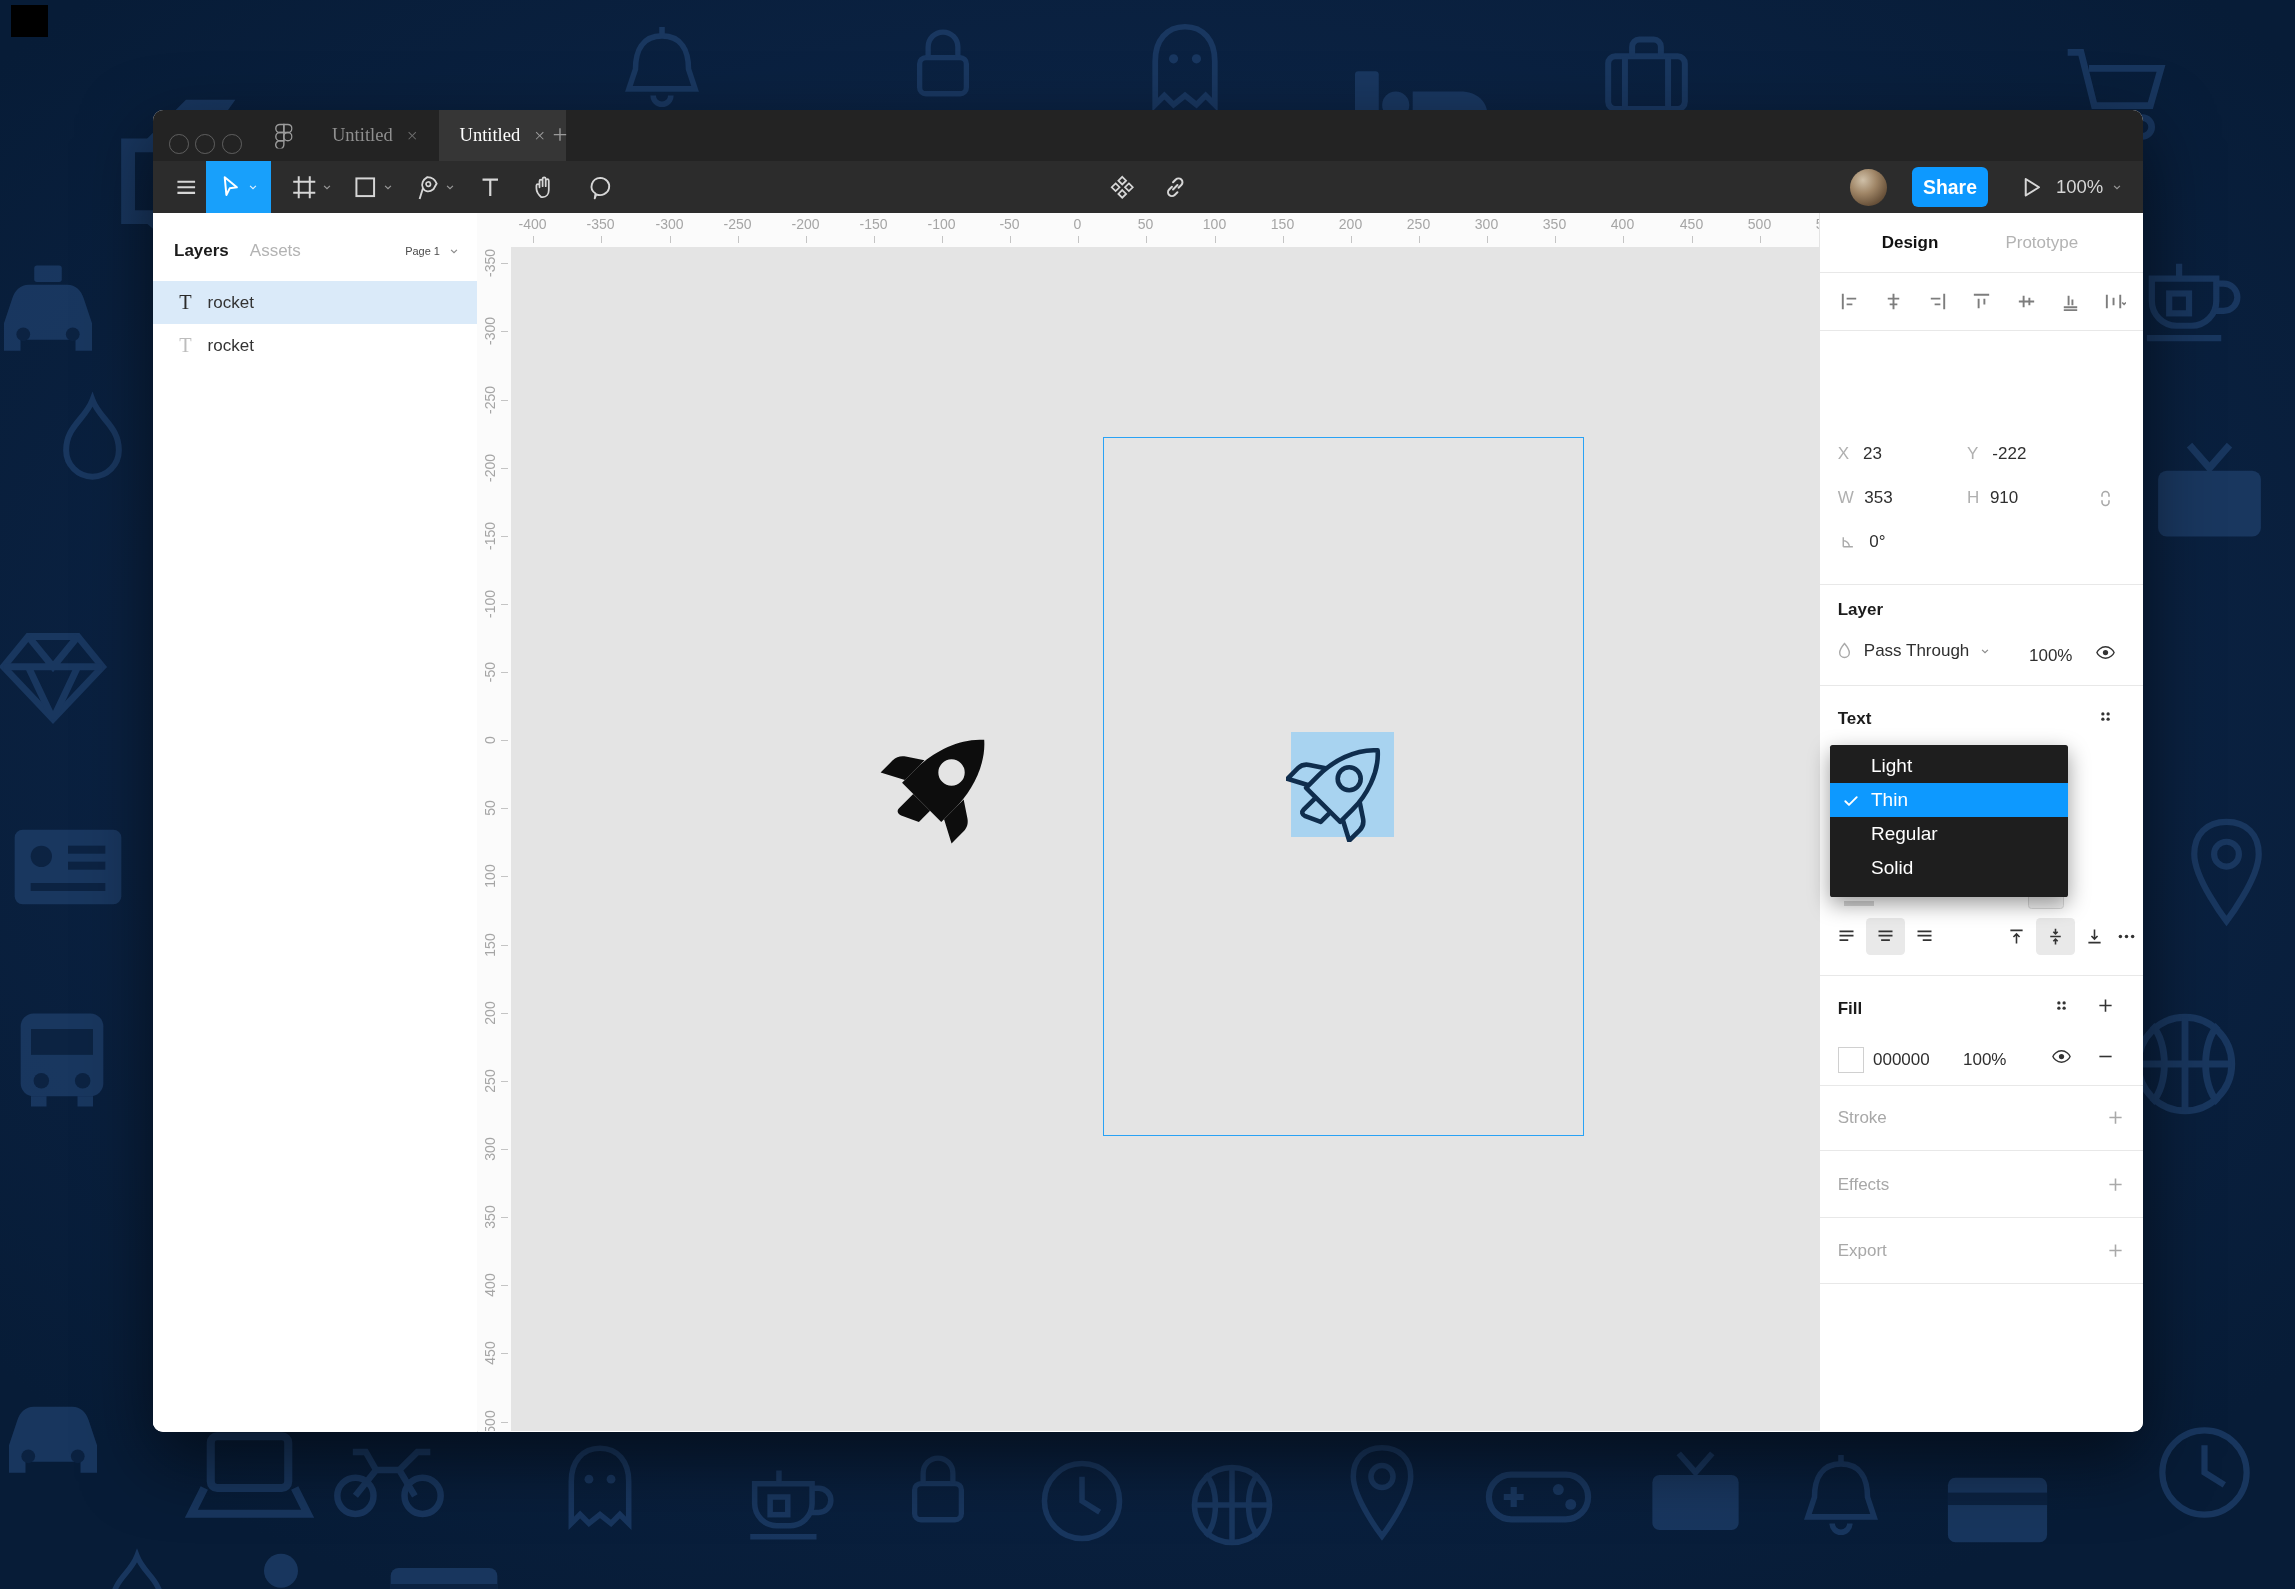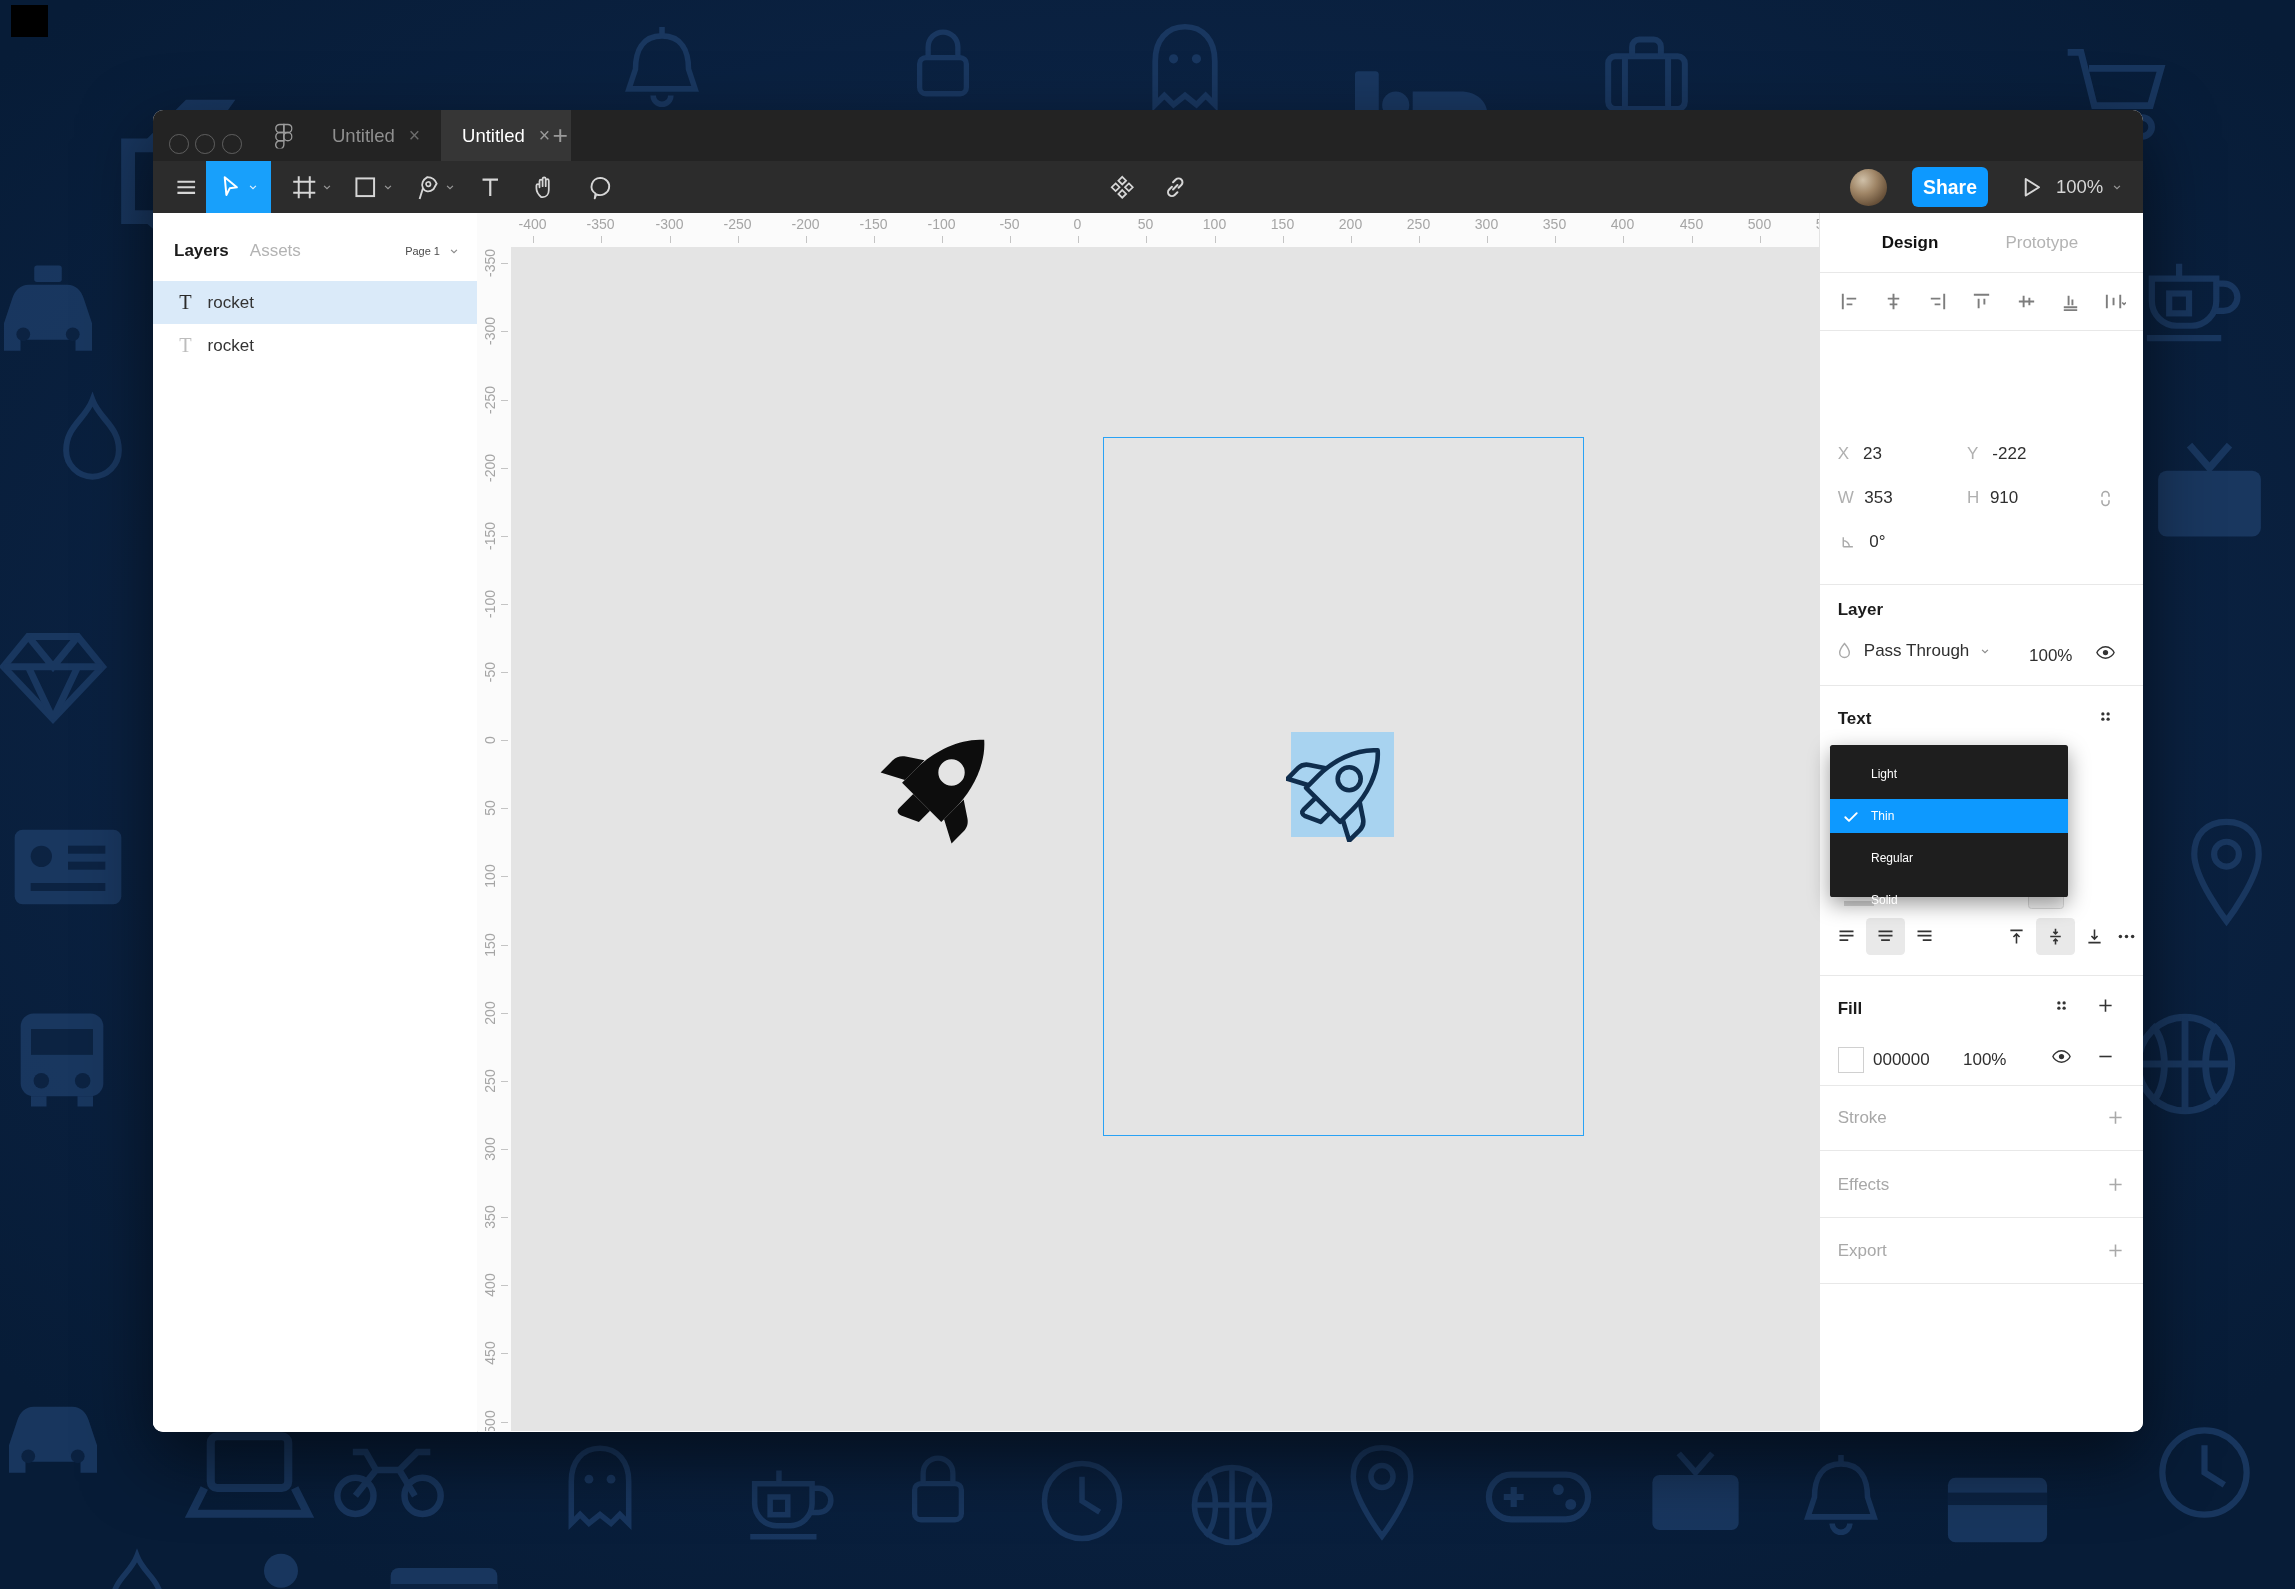--- a/index.html
+++ b/index.html
@@ -6,21 +6,21 @@
   #stage{position:relative;width:2295px;height:1589px;overflow:hidden;
     font-family:"Liberation Sans",sans-serif;
     background:radial-gradient(ellipse 1501px 1015px at 50% 45%, #112c52 0%, #0c2446 48%, #071c37 100%);}
   .bgi{position:absolute;pointer-events:none;}
   .bgi svg{display:block;width:100%;height:100%;}
   .corner-artifact{position:absolute;left:10.6px;top:5.3px;width:37px;height:32px;background:#000;}
 
   
   #win{position:absolute;left:153px;top:110px;width:1990px;height:1322px;border-radius:10.6px;
     overflow:hidden;box-shadow:0 26.5px 71px rgba(0,0,0,.55);background:#fff;}
-  #topbar{position:absolute;left:0;top:0;width:100%;height:51px;background:#232323;}
+  #topbar{position:absolute;left:0;top:0;width:100%;height:51px;background:#232323;font-family:Liberation Serif, serif;}
   .tlight{position:absolute;top:24px;width:17.7px;height:17.7px;border-radius:50%;border:1.8px solid #5f5f5f;}
   #figma-logo{position:absolute;left:122px;top:13.2px;width:17.7px;height:25.6px;color:#9a9a9a;}
   #tabs{position:absolute;left:158px;top:0;height:51px;display:flex;}
   .tab{height:51px;display:flex;align-items:center;gap:14px;padding:0 21px;font-size:18.5px;color:#8f8f8f;}
   .tab.active{background:#363636;color:#fff;}
   .tab .x{font-size:19.4px;color:#6c6c6c;}
   .tab.active .x{color:#9a9a9a;}
   #newtab{position:absolute;left:387px;top:0;height:51px;display:flex;align-items:center;
     font-size:26.5px;color:#9a9a9a;padding:0 12.4px;font-weight:300;}
 
@@ -98,21 +98,21 @@
   .sicon{width:21px;height:21px;color:#333;}
   .gicon{width:21px;height:21px;color:#a9a9a9;}
   .tile{display:flex;align-items:center;justify-content:center;width:39px;height:37px;border-radius:4.4px;}
   .tile.on{background:#e9e9e9;}
   #fill-swatch{position:absolute;left:17.7px;top:834px;width:24px;height:24px;border:0.9px solid #d0d0d0;}
   .empty-label{color:#a8a8a8;font-size:17px;}
 
   
   #weight-dd{position:absolute;left:1677px;top:532px;width:238px;height:152px;background:#1e1e1e;
     border-radius:2.6px;box-shadow:0 7px 21px rgba(0,0,0,.4);padding-top:4.4px;box-sizing:border-box;z-index:5;}
-  .dd-row{height:34px;display:flex;align-items:center;color:#fff;font-size:12px;position:relative;margin-top:8px;}
+  .dd-row{height:34px;display:flex;align-items:center;color:#fff;font-size:19px;position:relative;}
   .dd-row.sel{background:#0d99ff;}
   .dd-row .chk{position:absolute;left:12.4px;width:17.7px;height:17.7px;color:#fff;}
   .dd-row span{margin-left:41px;}
   .stub-line{position:absolute;left:1691px;top:688px;width:30px;height:5.3px;background:#d7d7d7;z-index:1;}
   .stub-box{position:absolute;left:1875px;top:667px;width:34px;height:26.5px;background:#f3f3f3;border:0.9px solid #d9d9d9;border-radius:3.5px;z-index:1;}
 </style>
 </head>
 <body>
 
 <svg width="0" height="0" style="position:absolute">

